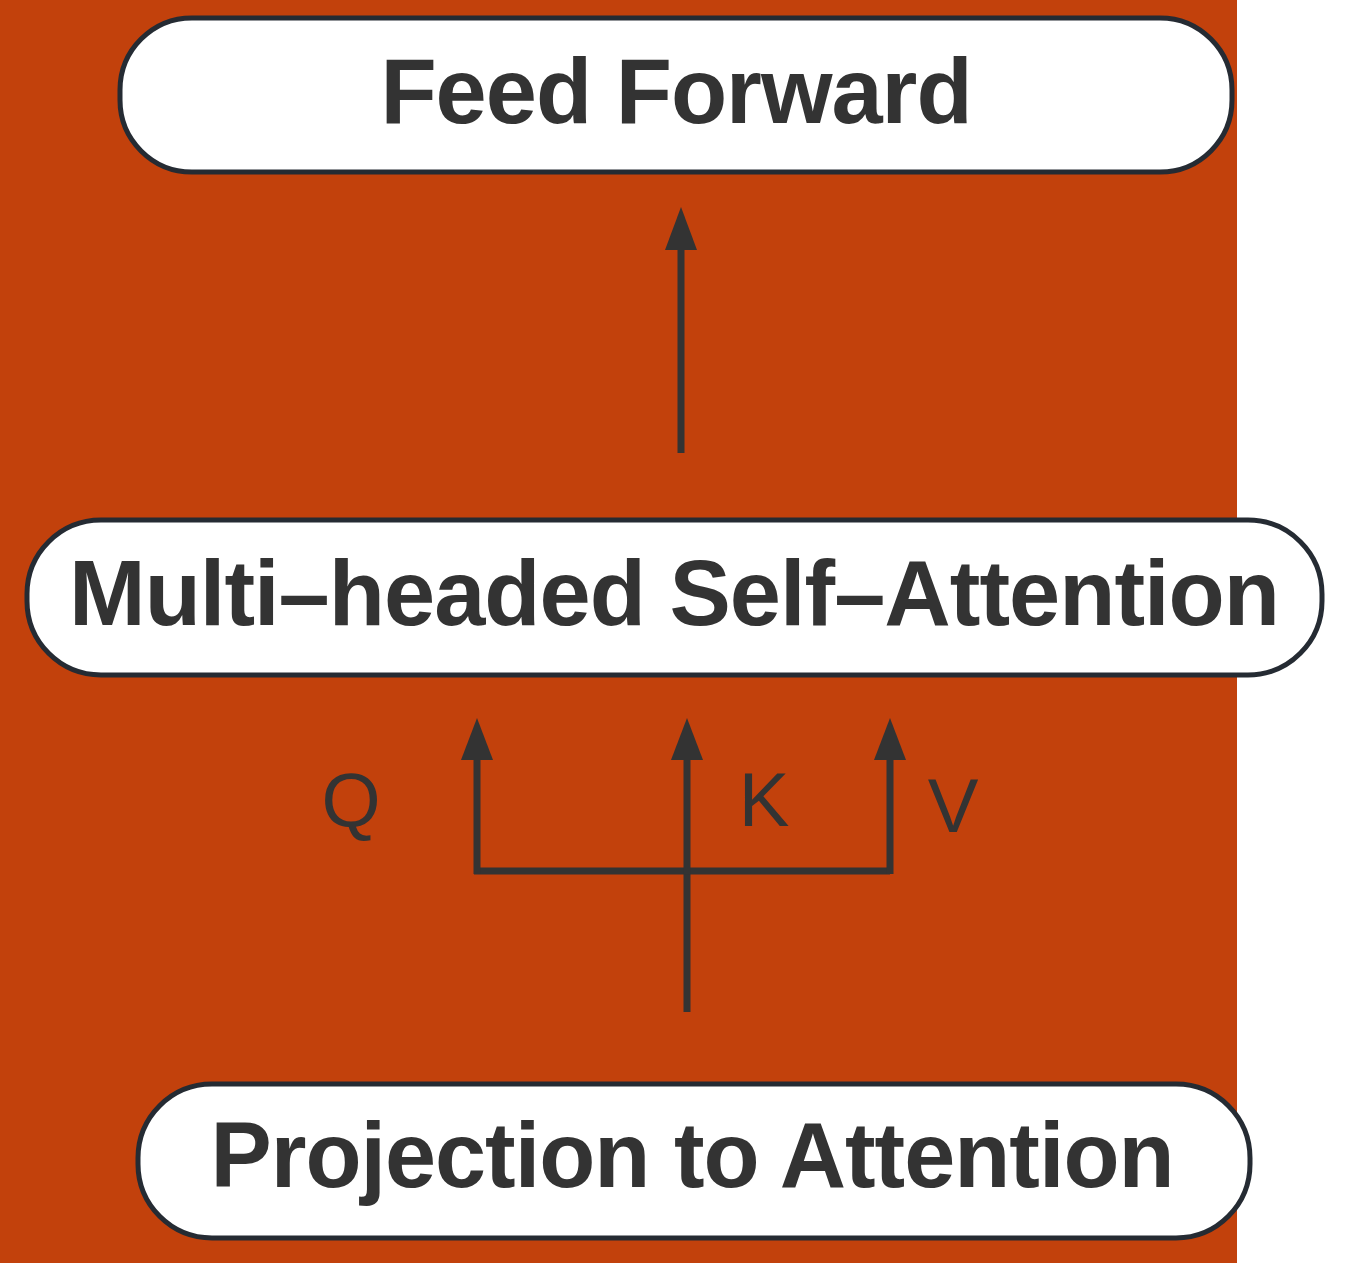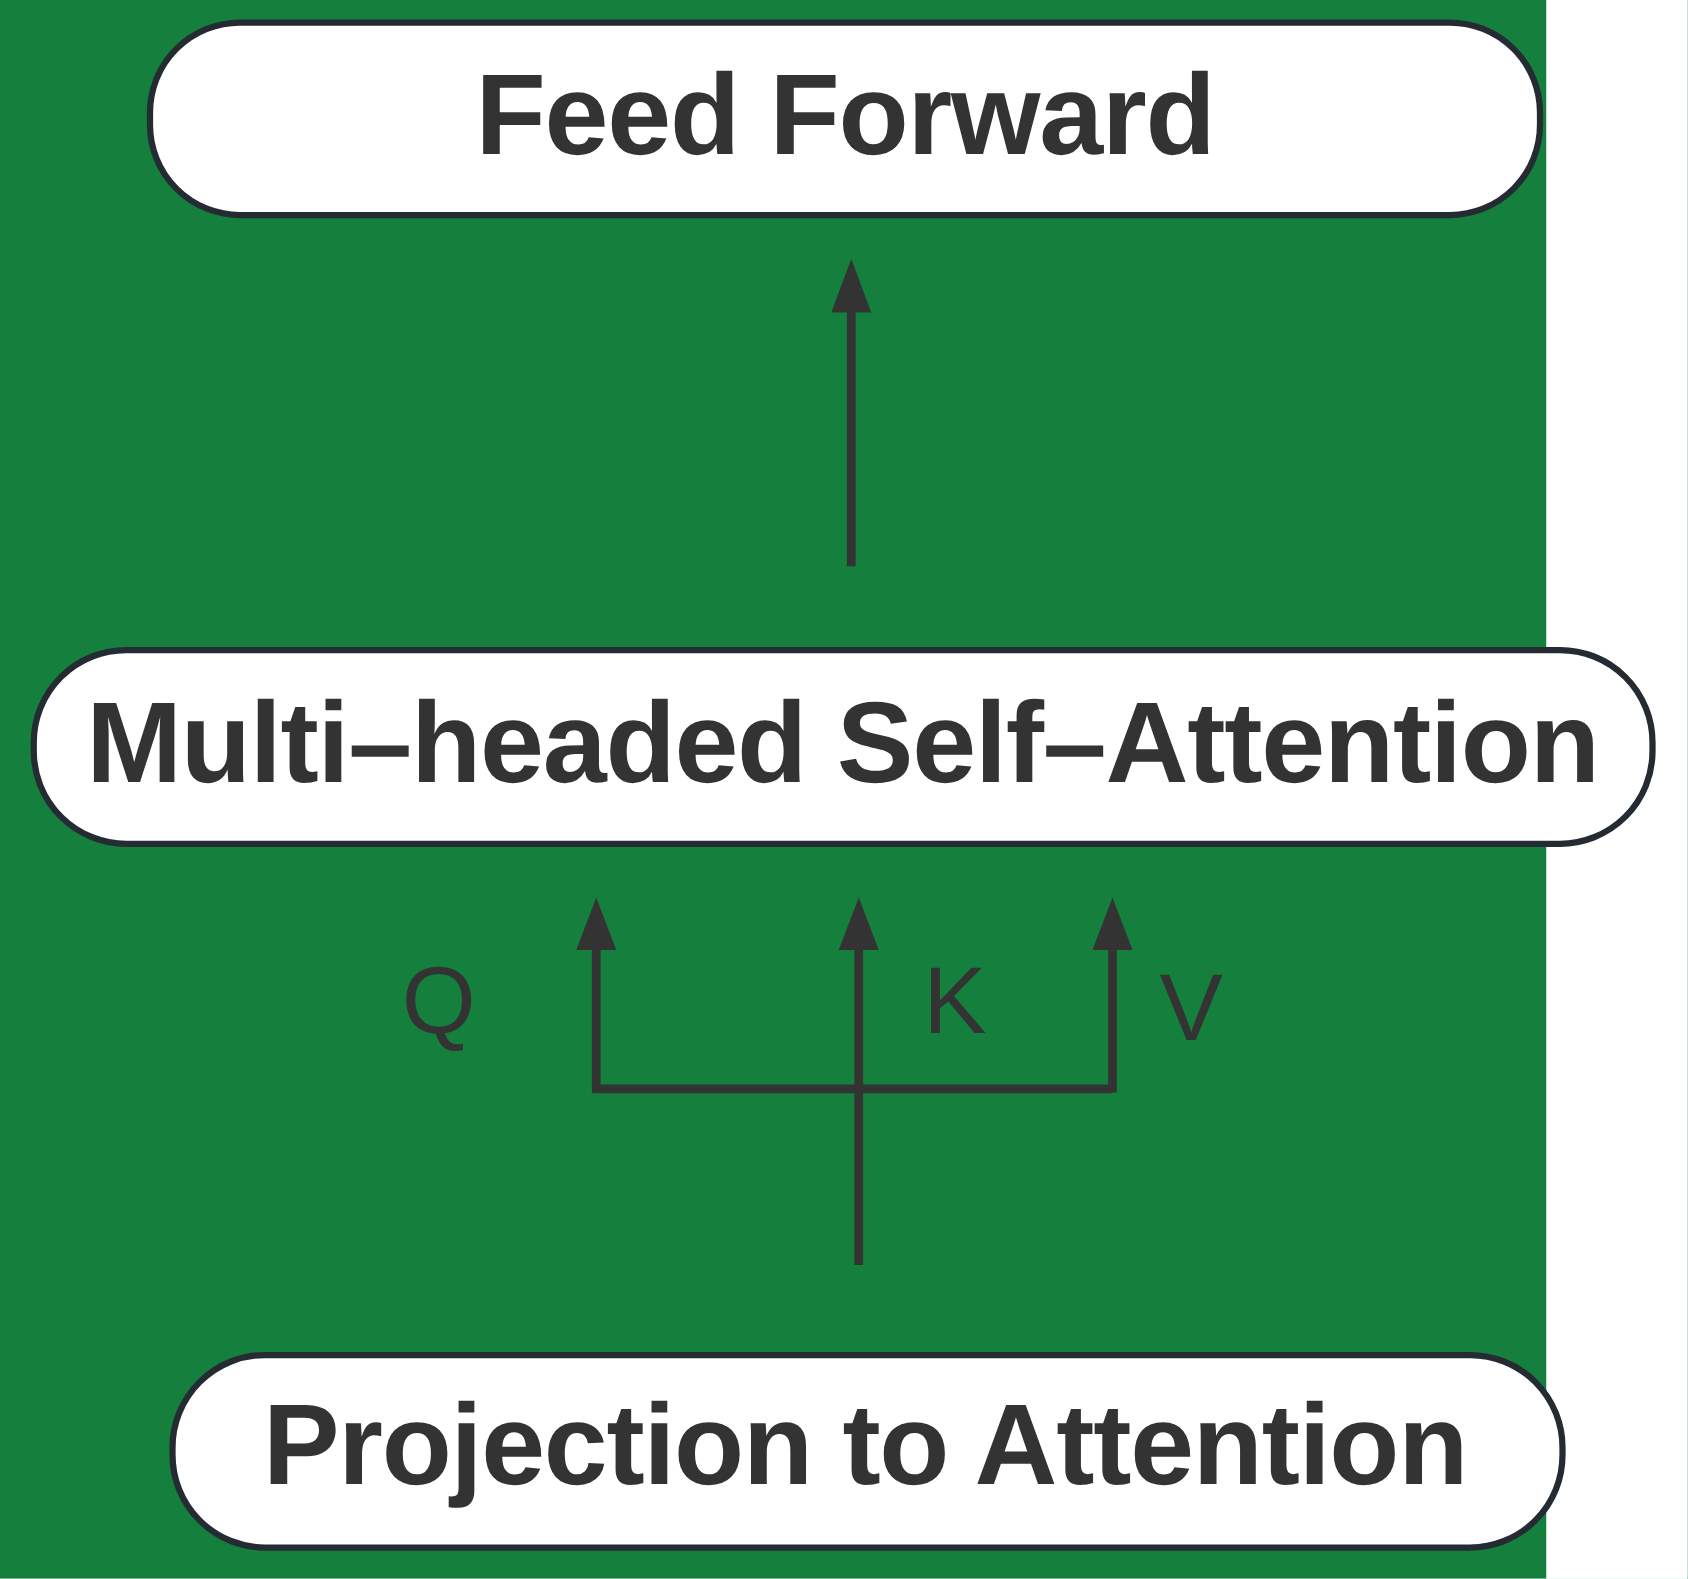--- a/index.html
+++ b/index.html
@@ -10,21 +10,21 @@
   body {
     width: 1350px;
     height: 1263px;
     overflow: hidden;
     font-family: "Liberation Sans", sans-serif;
   }
   #diagram-root {
     position: relative;
     width: 1237px;
     height: 1263px;
-    background: #15803d;
+    background: #c2410c;
   }
   svg.diagram {
     display: block;
     width: 1350px;
     height: 1263px;
   }
   .node-box {
     fill: #ffffff;
     stroke: #252b33;
     stroke-width: 5;

